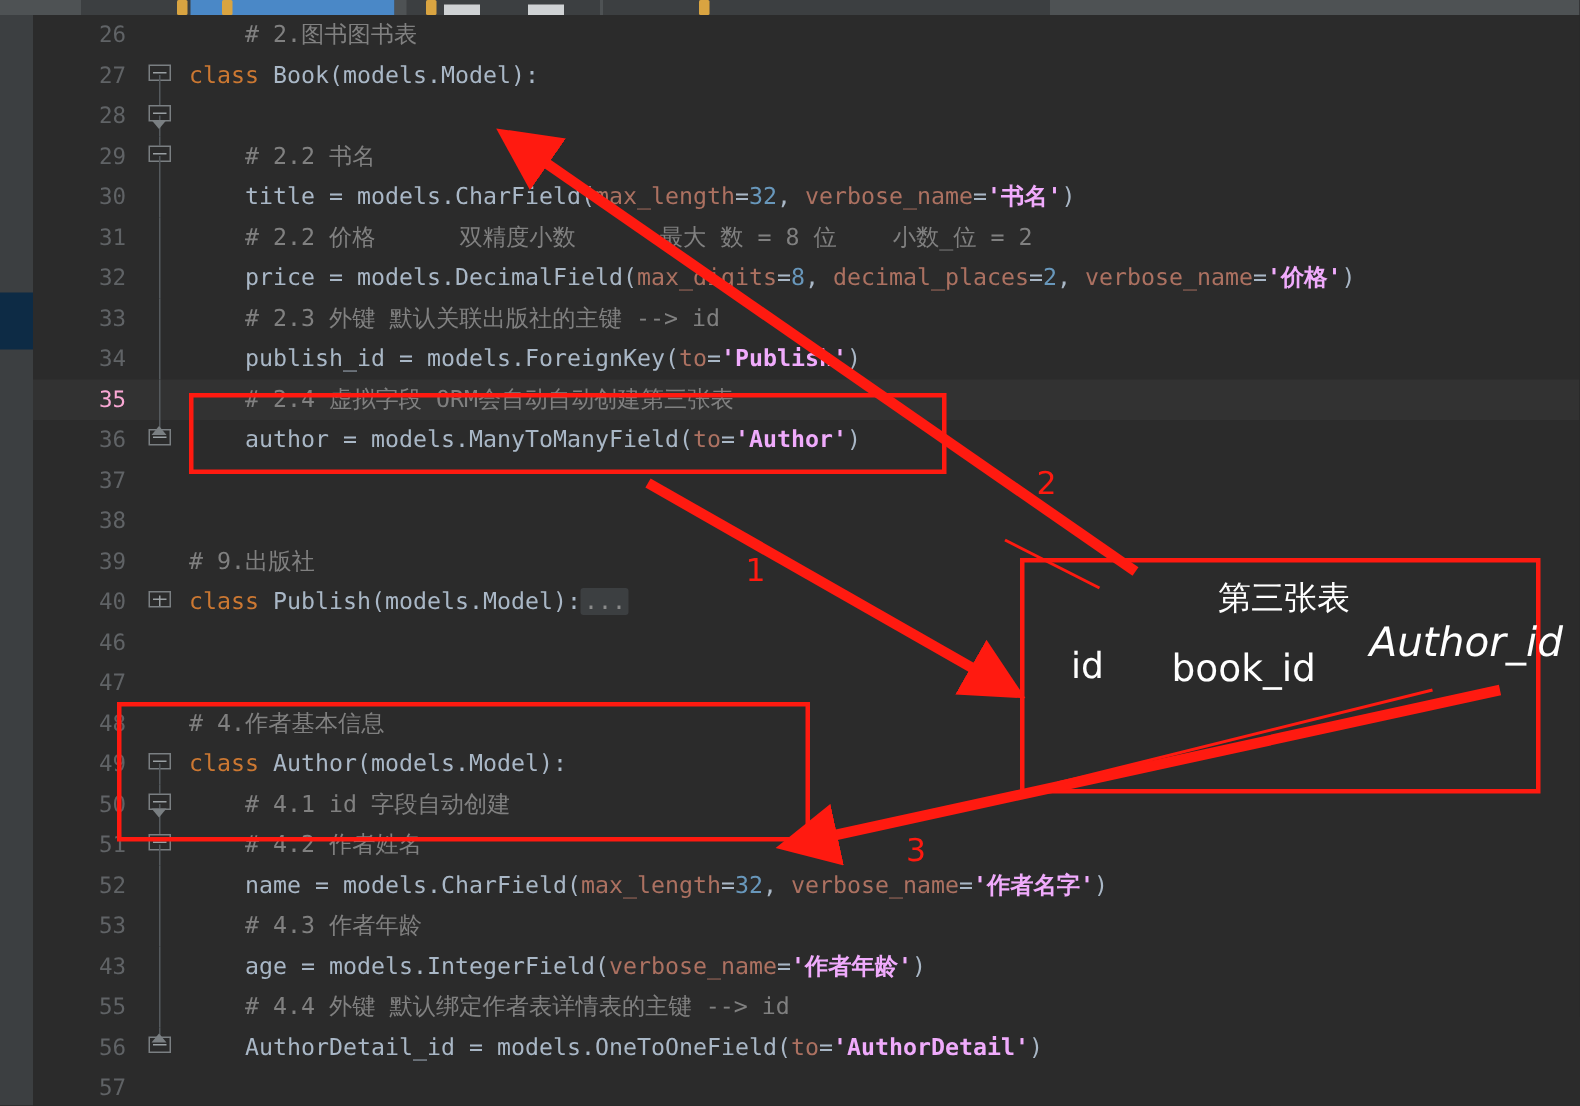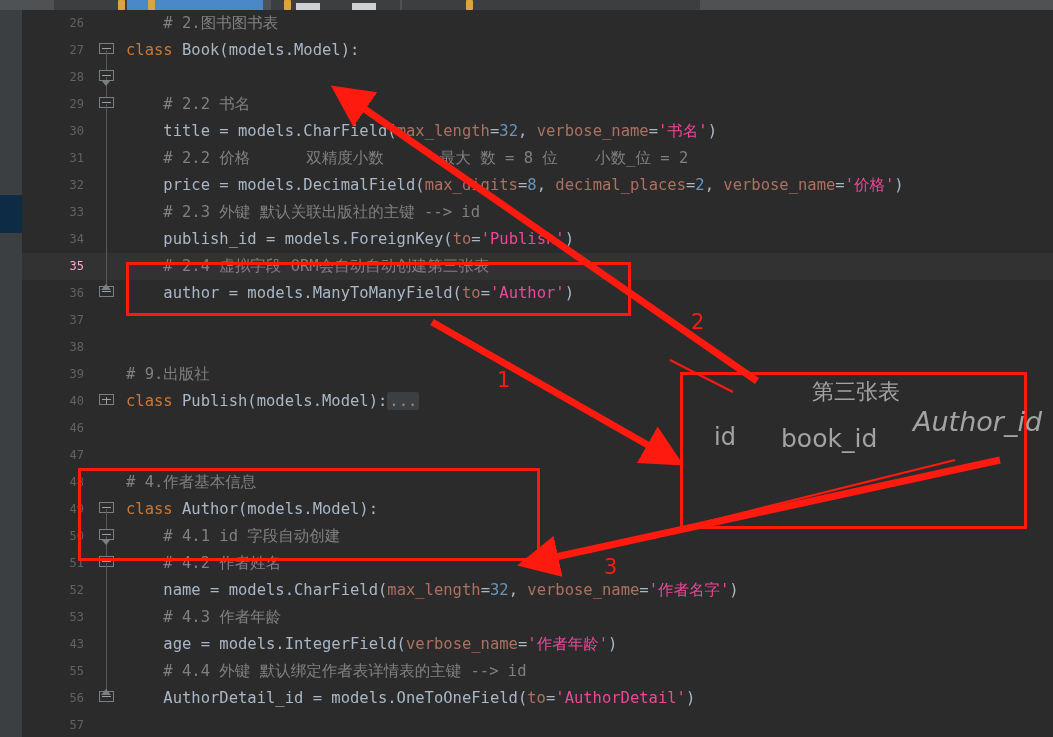--- a/index.html
+++ b/index.html
@@ -22,21 +22,21 @@
   .marker-strip{position:absolute;left:0;top:10px;width:22px;height:727px;background:#3c3f41;z-index:5;}
   .marker-blue{position:absolute;left:0;top:185px;width:22px;height:38px;background:#0d2b45;}
 
   
   .editor{position:absolute;left:22px;top:10px;width:1031px;height:727px;background:#2b2b2b;z-index:6;}
   .row{position:relative;height:27px;line-height:27px;white-space:pre;font-size:15.5px;}
   .row.current{background:#323232;}
   .row.current .ln{color:#f9a8d4;}
   .ln{
     position:absolute;left:0;top:0;width:62px;text-align:right;
-    color:#606366;font-size:12px;
+    color:#606366;font-size:15px;
   }
   .fold{position:absolute;left:72px;top:0;width:26px;height:27px;}
   .code{position:absolute;left:104px;top:0;}
 
   
   .fold .vline{position:absolute;left:12px;top:0;width:1px;height:27px;background:#555a5e;}
   .fold .vline.half-top{height:13px;top:0;}
   .fold .vline.half-bot{height:14px;top:13px;}
   .fold .box{
     position:absolute;left:5px;top:6px;width:15px;height:11px;
@@ -58,34 +58,34 @@
     border-left:5px solid transparent;border-right:5px solid transparent;
     border-bottom:6px solid #7a7f82;
   }
 
   
   .c-com{color:#808080;}
   .c-kw{color:#cc7832;}
   .c-def{color:#a9b7c6;}
   .c-cls{color:#a9b7c6;}
   .c-num{color:#6897bb;}
-  .c-str{color:#ec4899;}
+  .c-str{color:#f0abfc;font-weight:bold;}
   .c-arg{color:#ac7161;}
   .folded{background:#3c3f41;color:#8a8a8a;border-radius:2px;padding:0 2px;}
 
   
   .ann{position:absolute;z-index:20;pointer-events:none;}
   .ann-box{border:3px solid #ff1a10;box-sizing:border-box;}
   .ann-num{
     position:absolute;color:#ff1a10;font-family:"DejaVu Sans","Liberation Sans",sans-serif;
     font-size:21px;z-index:21;
   }
   .ann-txt{
-    position:absolute;color:#a3a3a3;font-family:"DejaVu Sans","Liberation Sans",sans-serif;
-    z-index:21;white-space:nowrap;
+    position:absolute;color:#ffffff;font-family:"DejaVu Sans","Liberation Sans",sans-serif;
+    z-index:21;white-space:nowrap;margin-top:7px;
   }
   svg.overlay{position:absolute;left:0;top:0;width:1053px;height:737px;z-index:22;pointer-events:none;}
 </style>
 </head>
 <body>
 
 <div id="app">
 
   <div class="toolbar">
     <div class="tb-strip tb-gap" style="left:0;width:54px;"></div>

